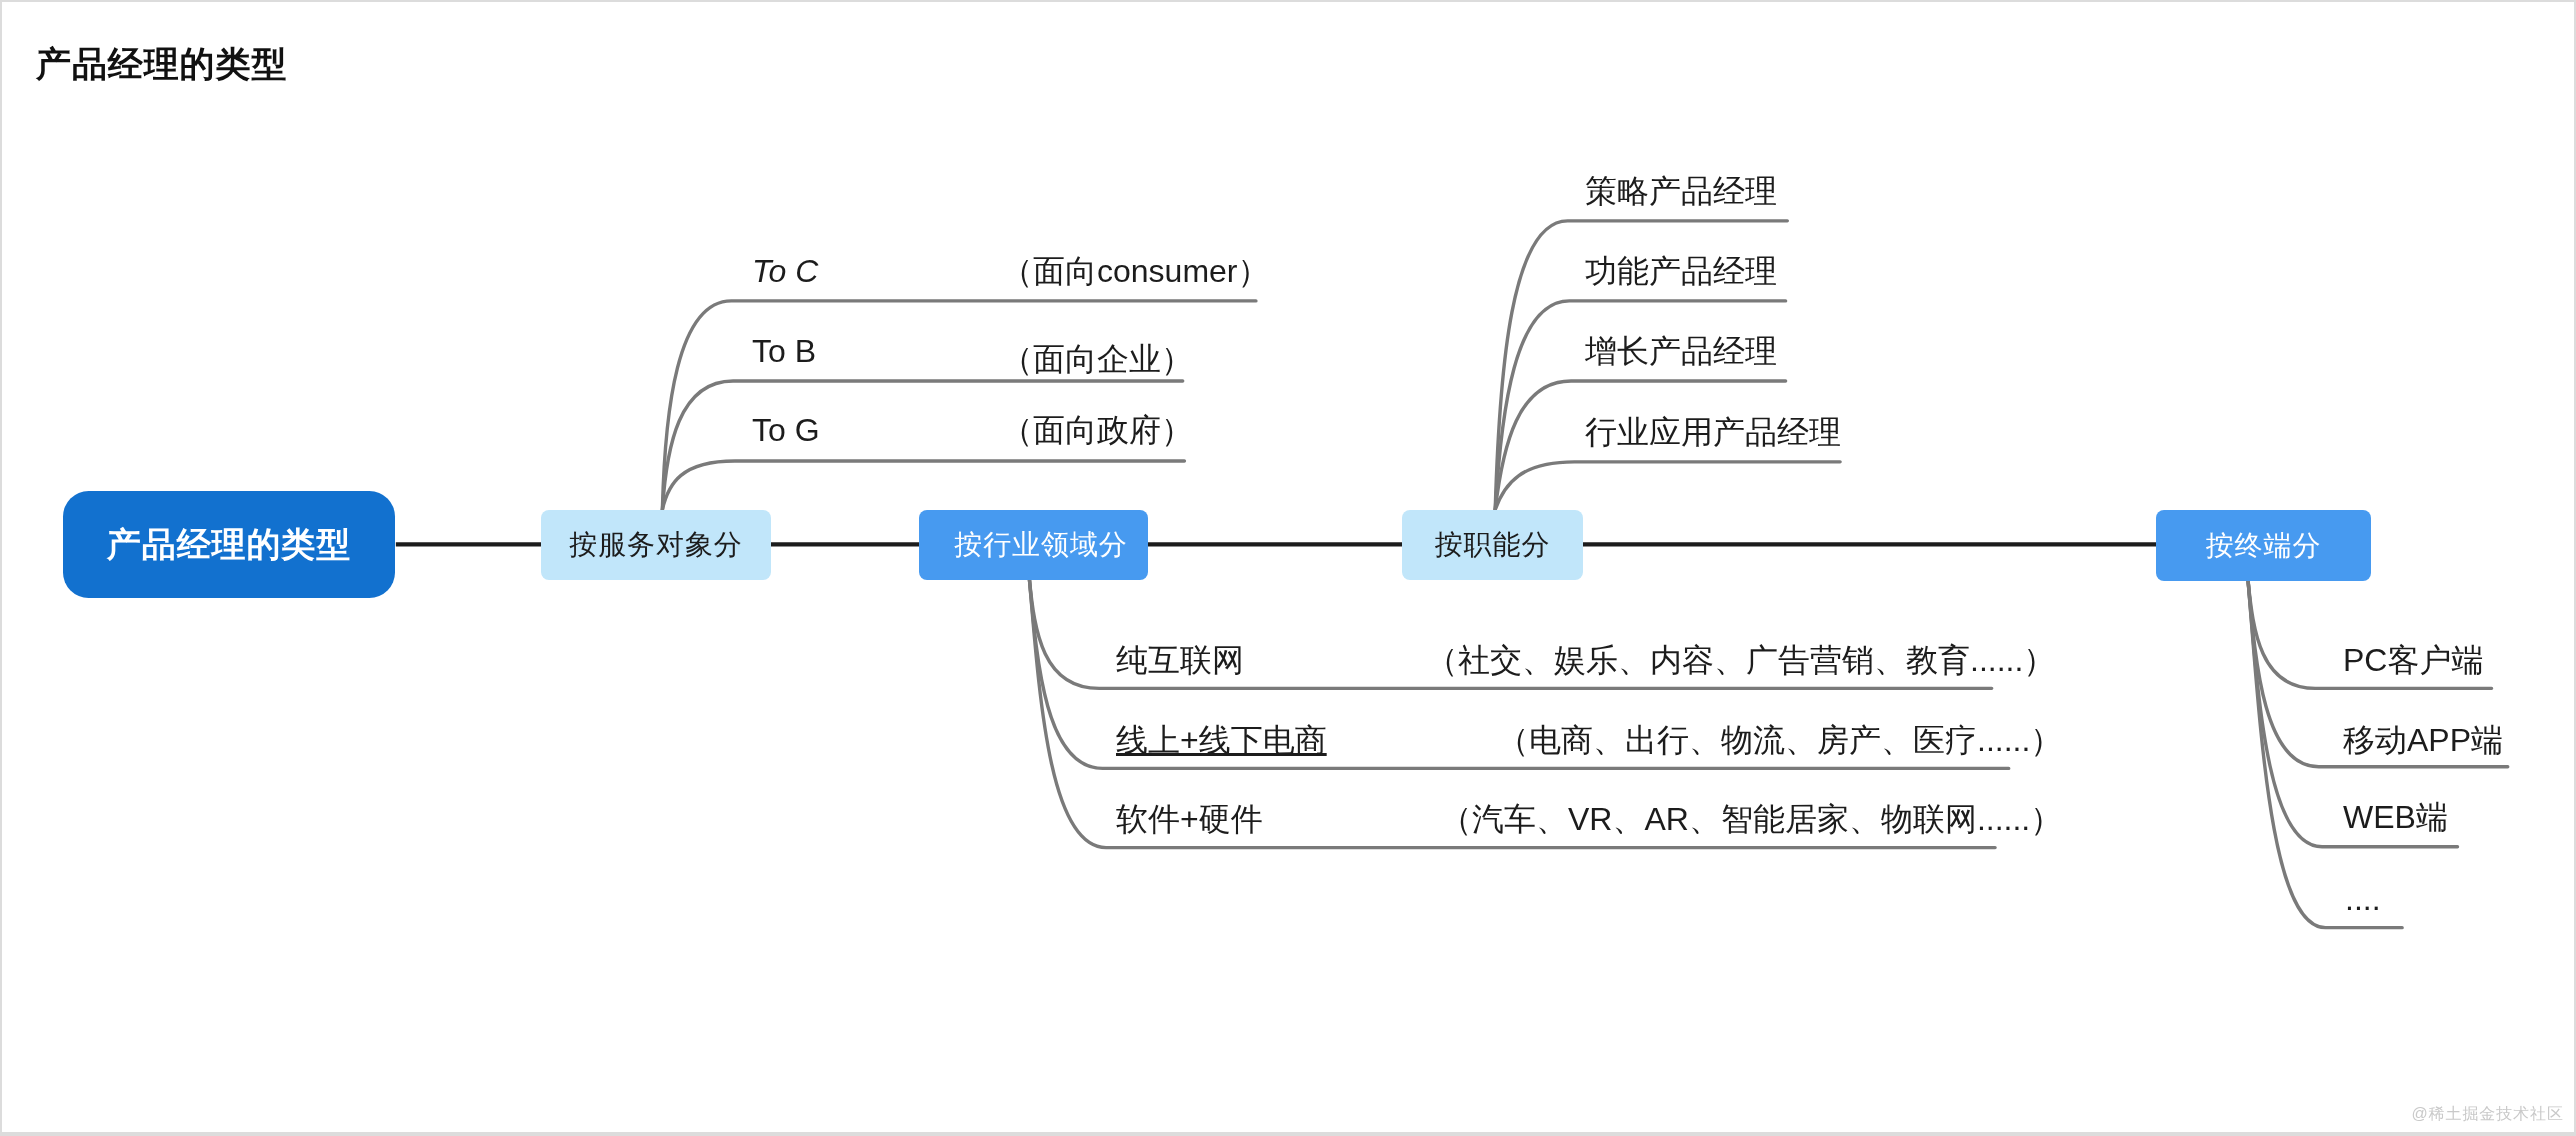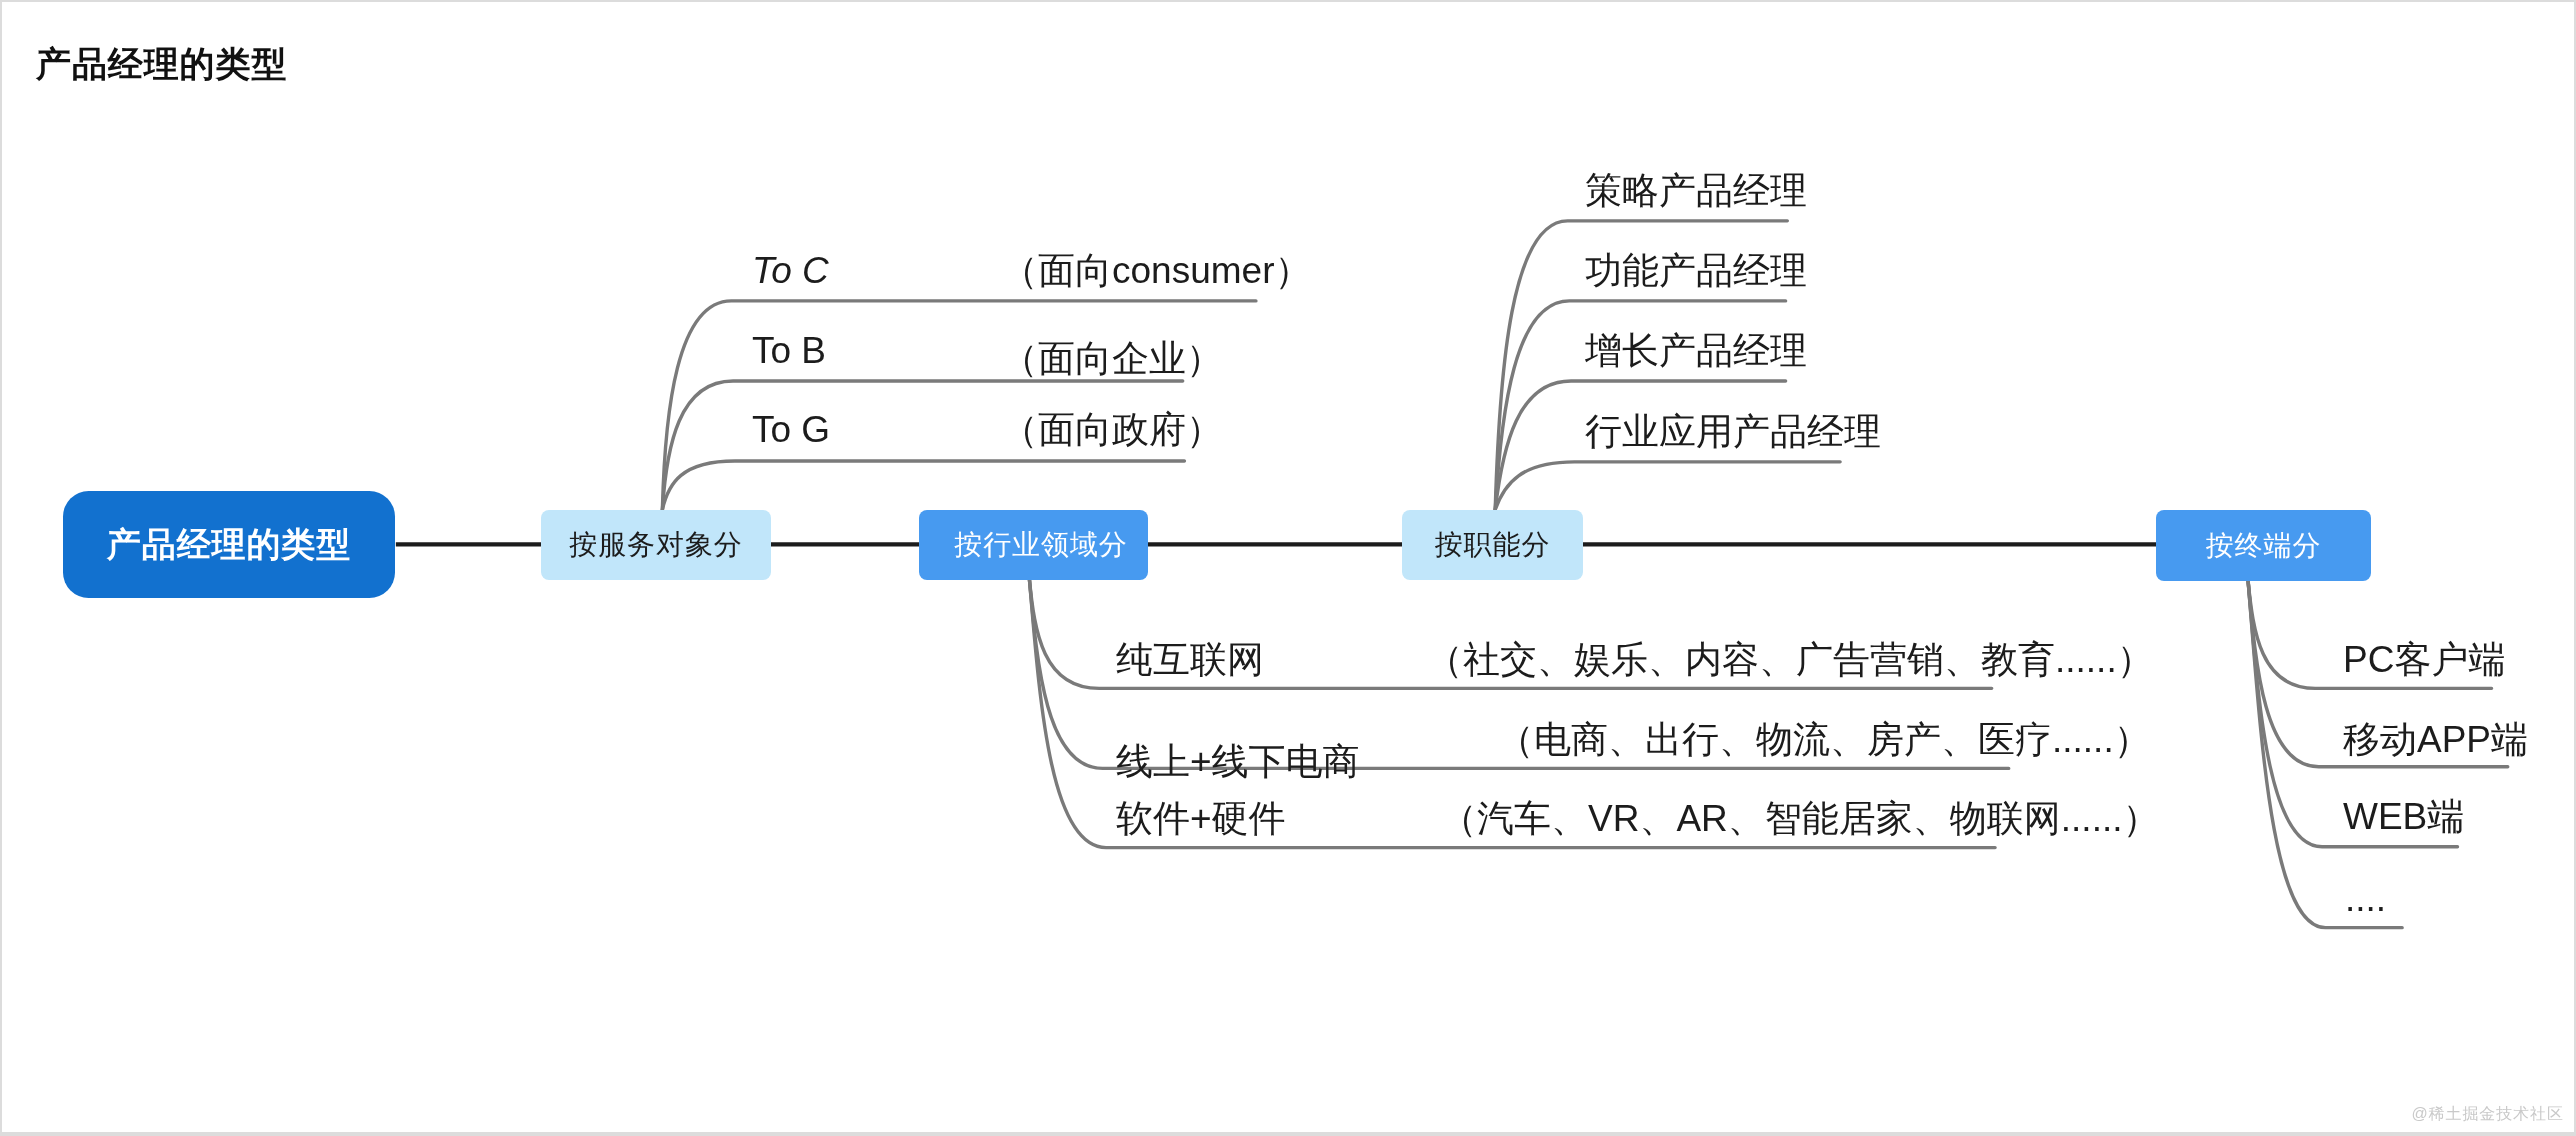--- a/index.html
+++ b/index.html
@@ -51,21 +51,21 @@
   .branch-light { background: #c1e6fa; color: #1c1c1c; }
   .branch-blue  { background: #479af0; color: #ffffff; }
   .node-b1 { left: 539px;  width: 230px; }
   .node-b2 { left: 917px; width: 229px; padding-left: 15px; }
   .node-b3 { left: 1400px; width: 181px; }
   .node-b4 { left: 2154px; width: 215px; height: 71px; }
   .leaf {
     position: absolute;
     height: 34px;
     line-height: 34px;
-    font-size: 37px;
+    font-size: 32px;
     color: #1c1c1c;
     white-space: nowrap;
   }
   .watermark {
     position: absolute;
     right: 10.2px; bottom: 6.8px;
     font-size: 16px;
     color: #c9c9c9;
     letter-spacing: 0.9px;
   }
@@ -129,21 +129,21 @@
   <div class="leaf" style="left:750px;  top:411px;">To G</div>
   <div class="leaf" style="left:999px; top:411px;">（面向政府）</div>
 
   <div class="leaf" style="left:1583px; top:172px;">策略产品经理</div>
   <div class="leaf" style="left:1583px; top:252px;">功能产品经理</div>
   <div class="leaf" style="left:1583px; top:332px;">增长产品经理</div>
   <div class="leaf" style="left:1583px; top:413px;">行业应用产品经理</div>
 
   <div class="leaf" style="left:1114px; top:641px;">纯互联网</div>
   <div class="leaf" style="left:1424px; top:641px;">（社交、娱乐、内容、广告营销、教育......）</div>
-  <div class="leaf" style="left:1114px; top:743px;">线上+线下电商</div>
+  <div class="leaf" style="left:1114px; top:721px;text-decoration:underline;">线上+线下电商</div>
   <div class="leaf" style="left:1495px; top:721px;">（电商、出行、物流、房产、医疗......）</div>
   <div class="leaf" style="left:1114px; top:800px;">软件+硬件</div>
   <div class="leaf" style="left:1438px; top:800px;">（汽车、VR、AR、智能居家、物联网......）</div>
 
   <div class="leaf" style="left:2341px; top:641px;">PC客户端</div>
   <div class="leaf" style="left:2341px; top:721px;">移动APP端</div>
   <div class="leaf" style="left:2341px; top:798px;">WEB端</div>
   <div class="leaf" style="left:2343px; top:880px;">....</div>
 
   <div class="watermark">@稀土掘金技术社区</div>

